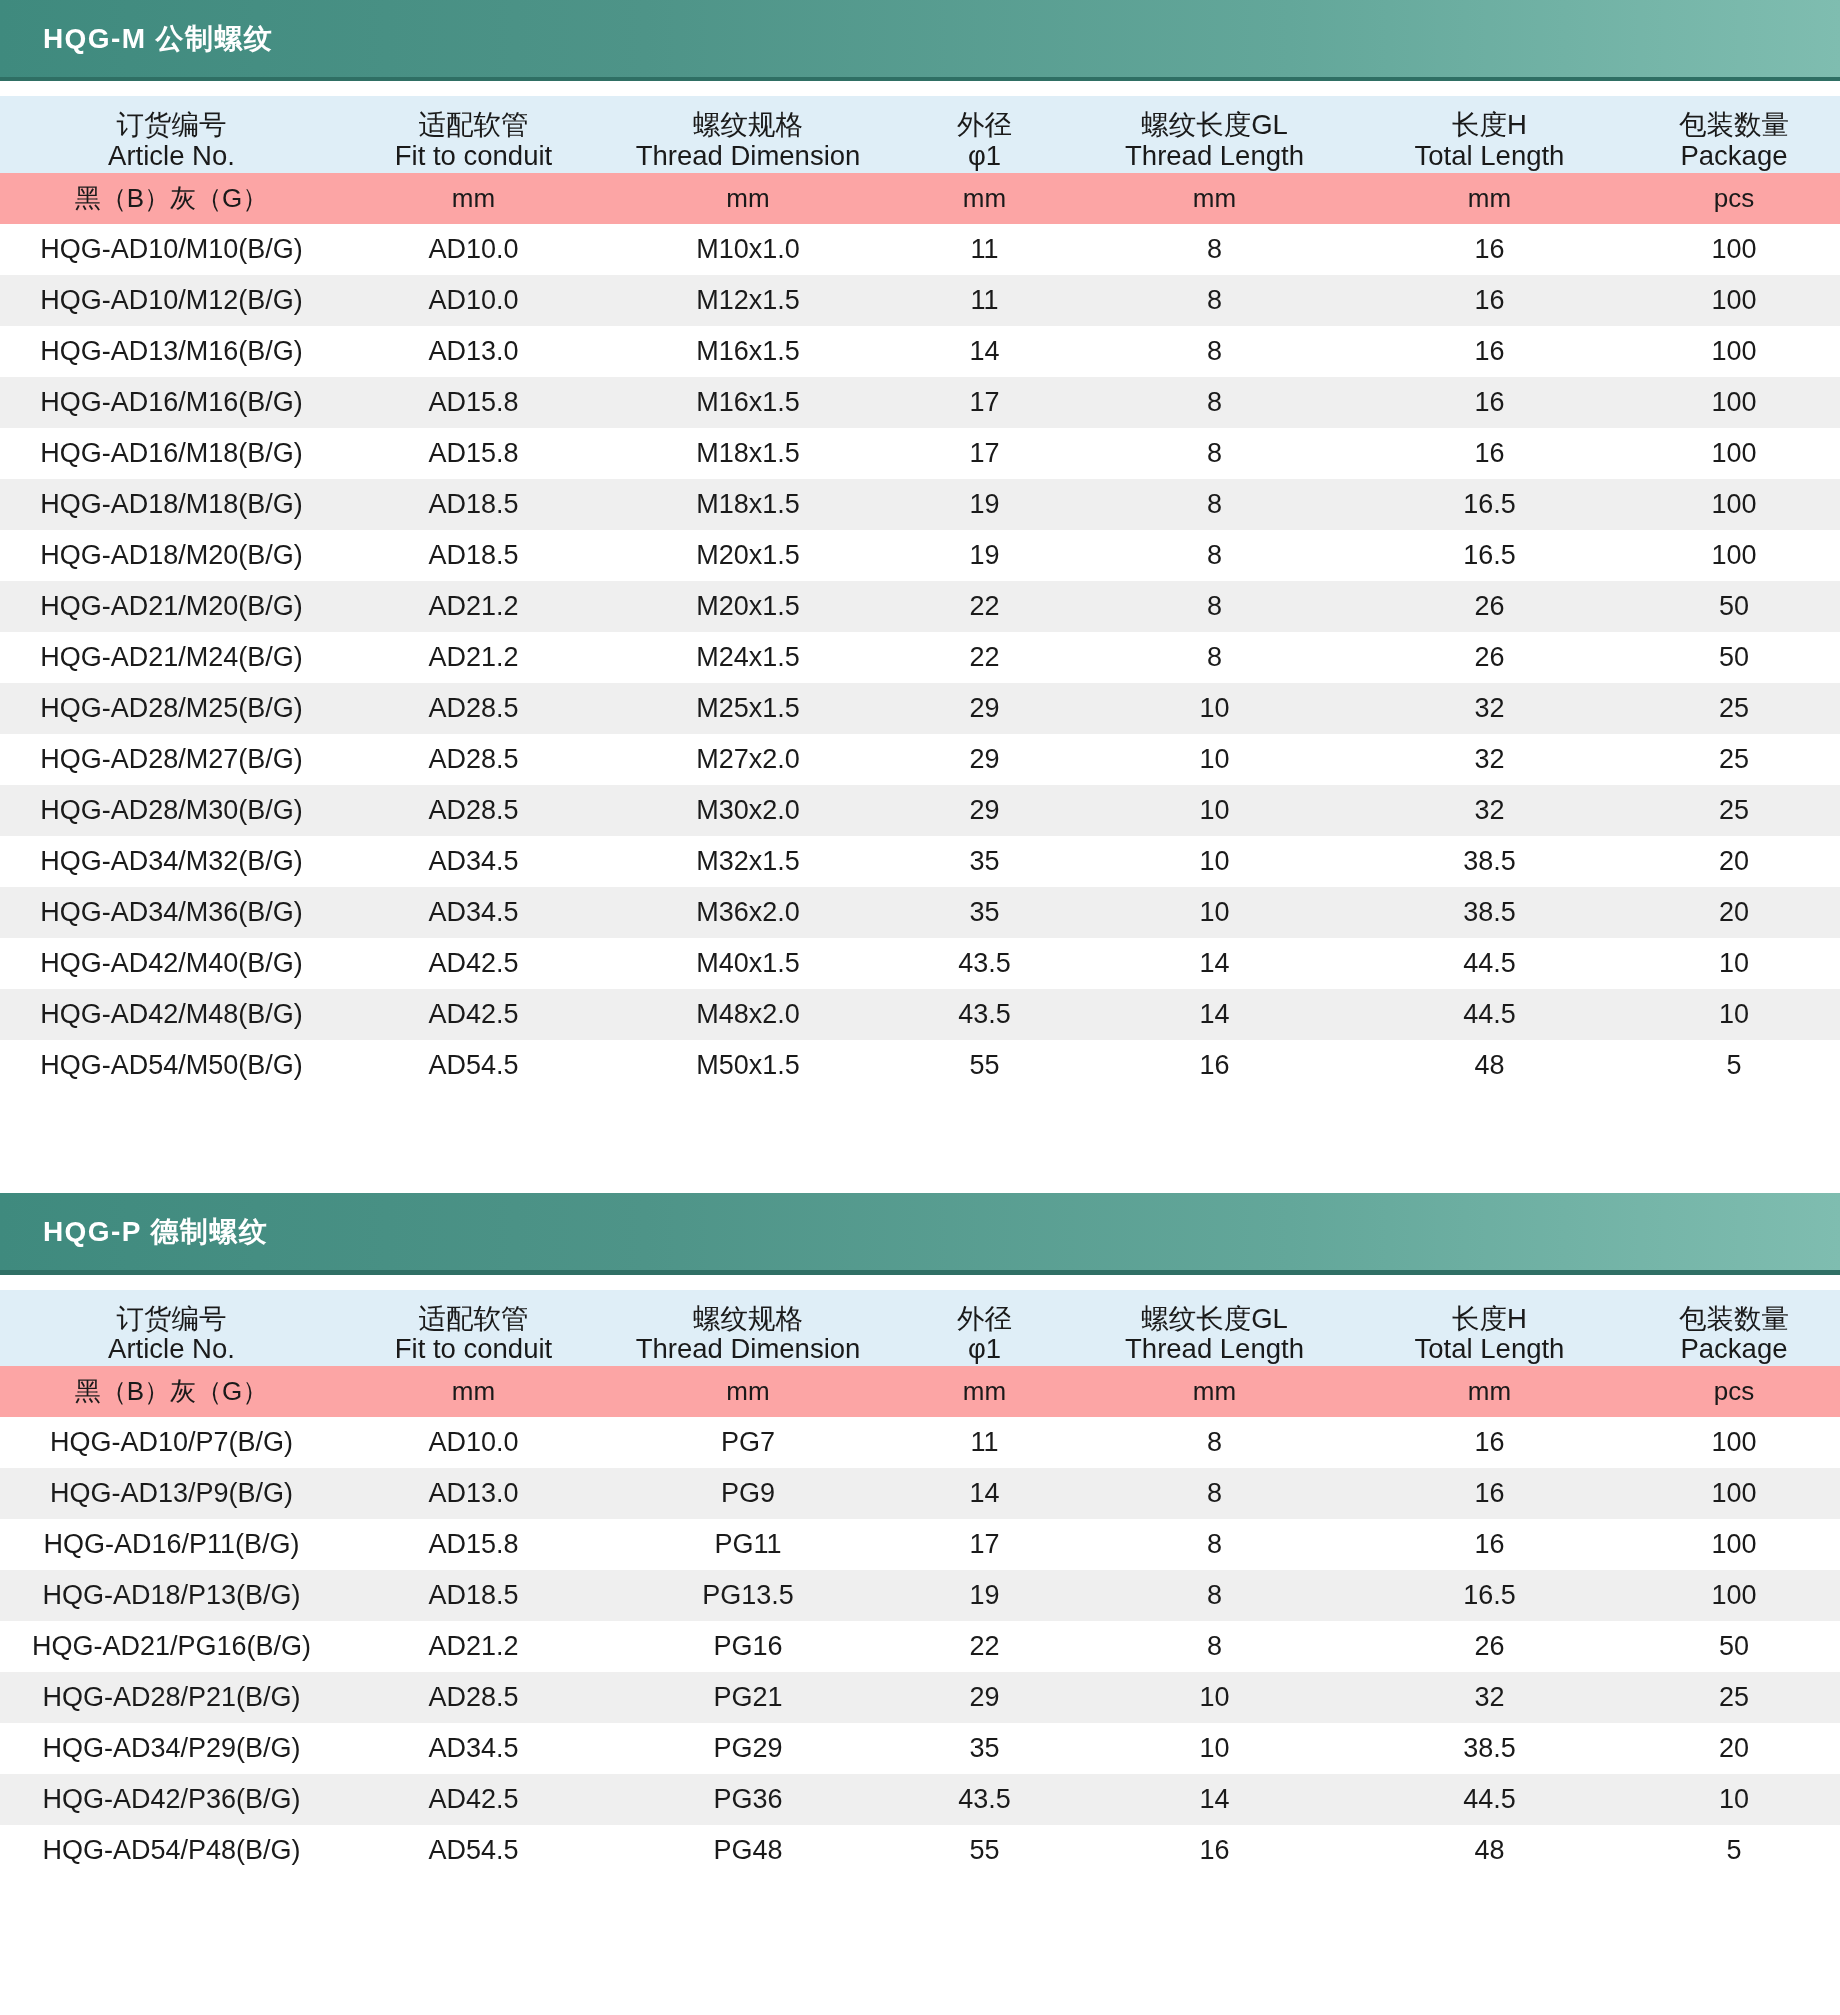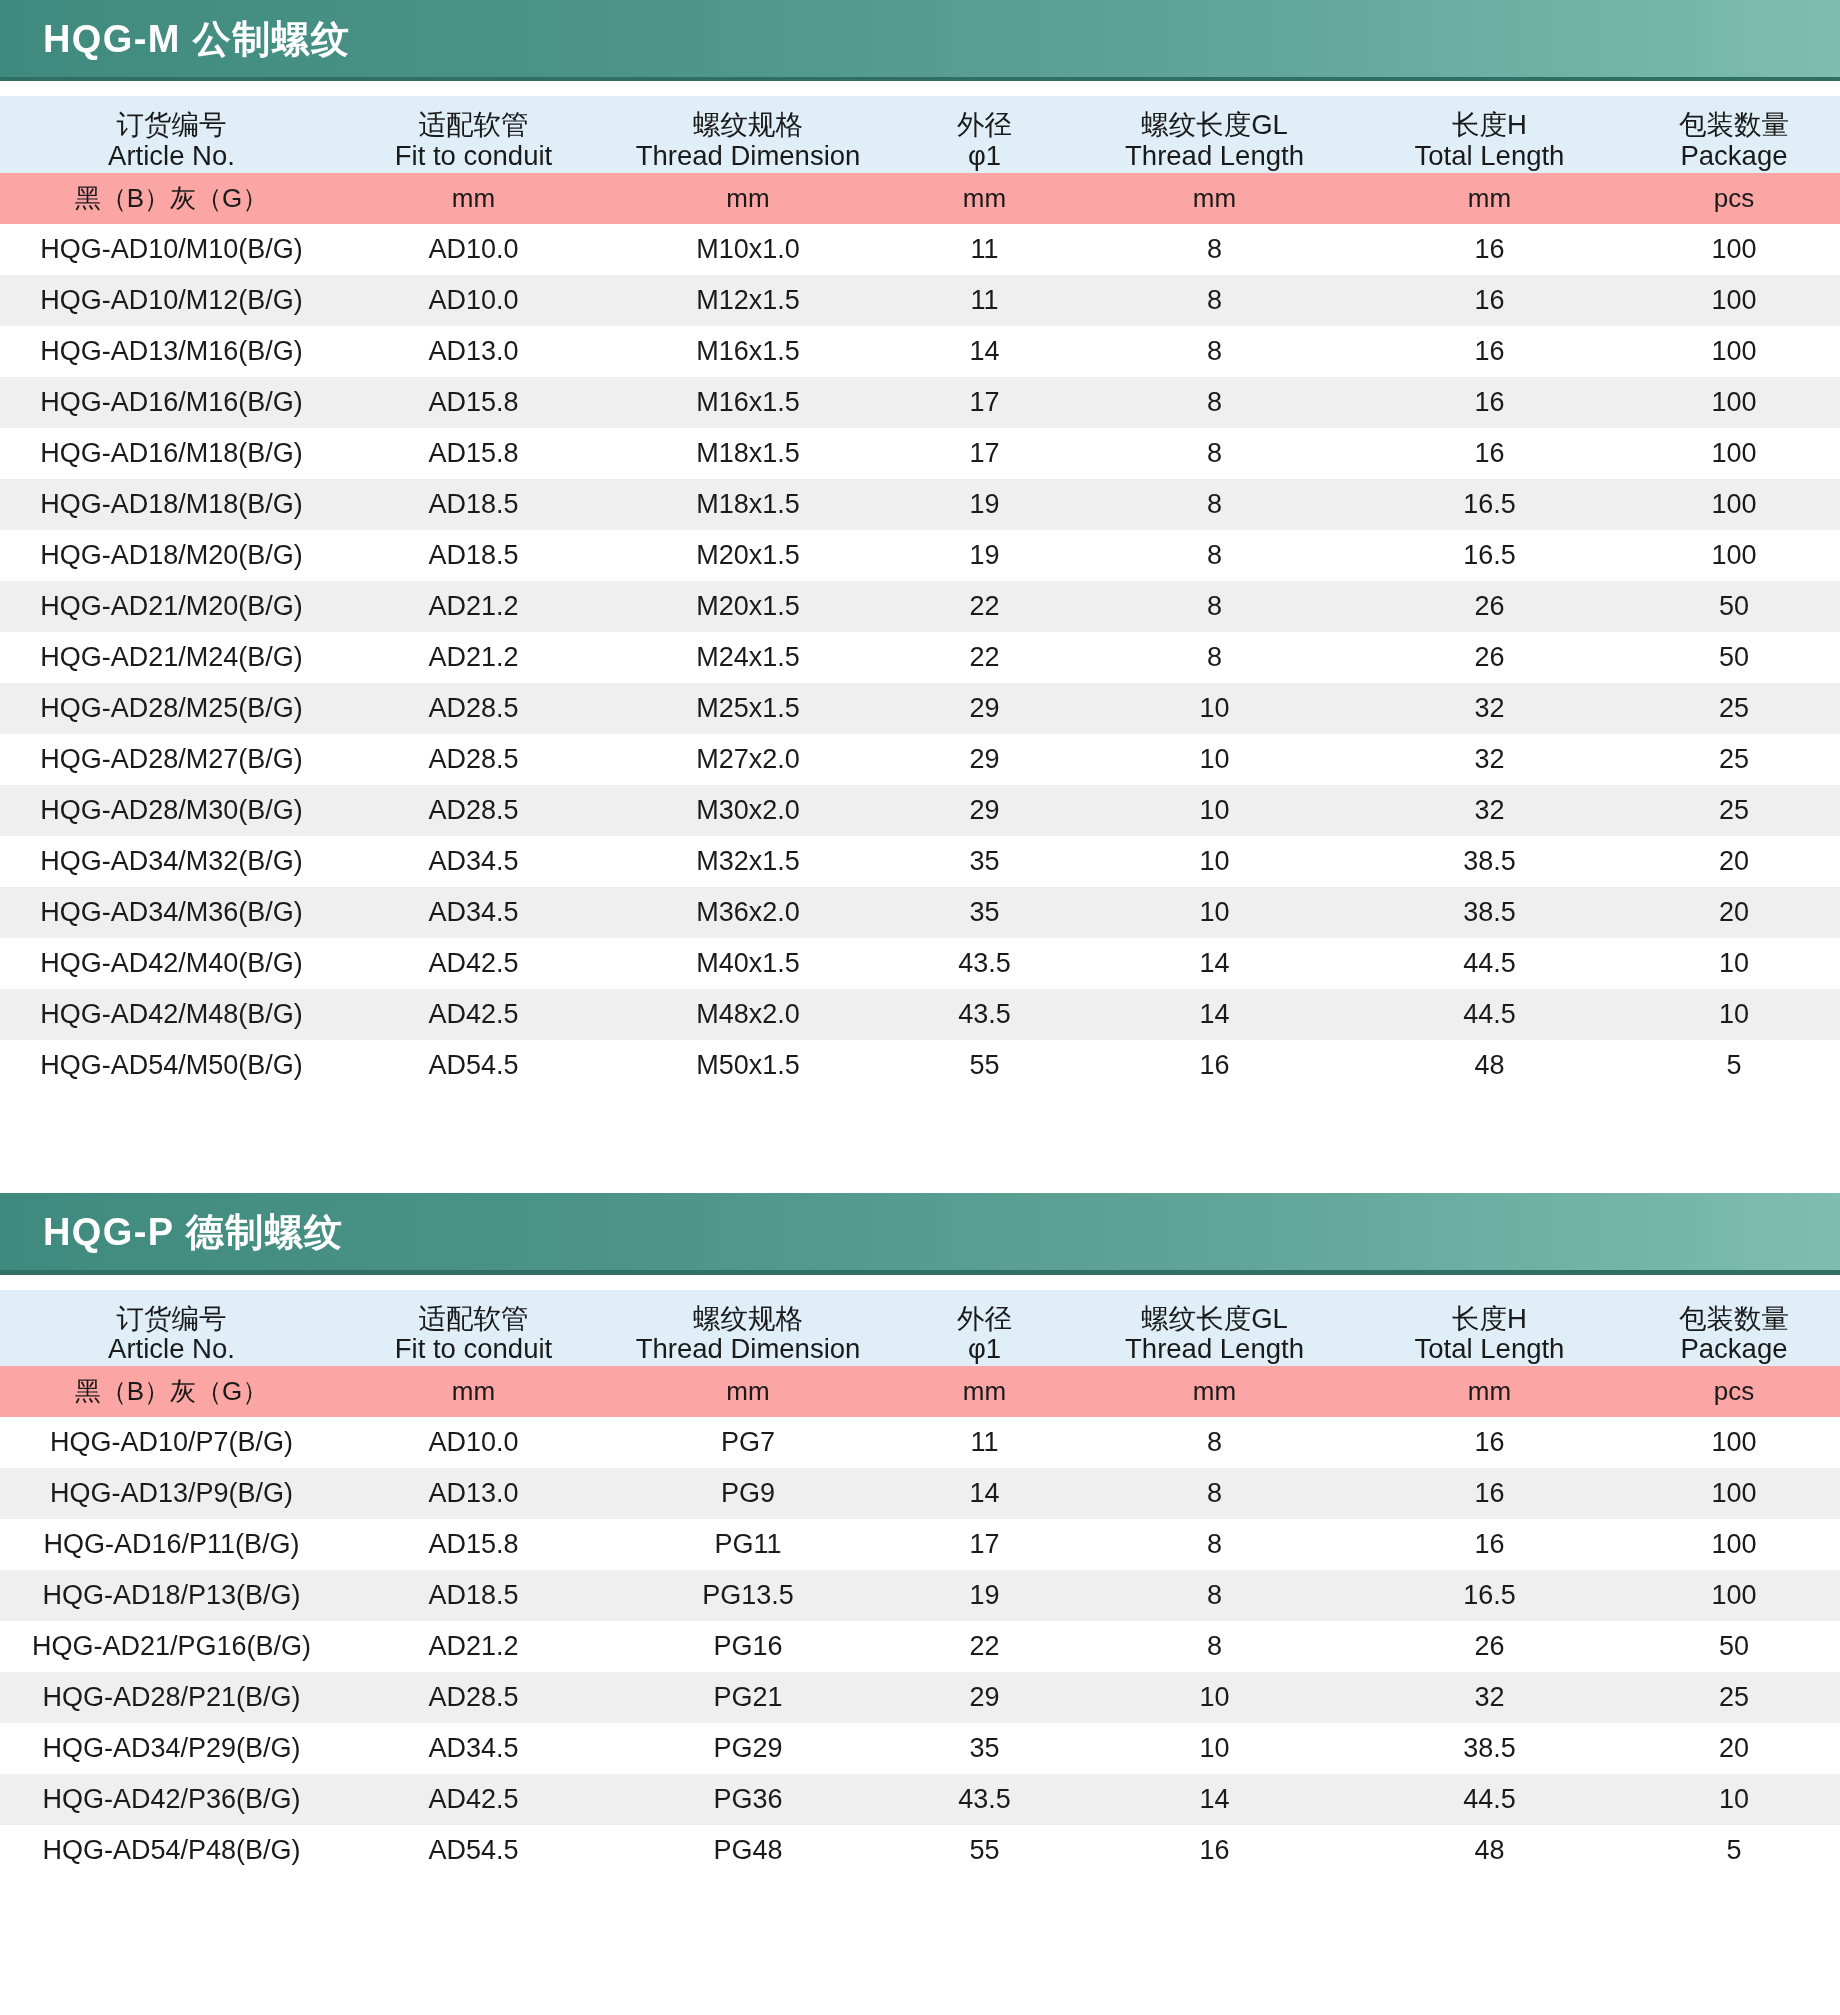--- a/index.html
+++ b/index.html
@@ -25,21 +25,21 @@
   .section-header {
     height: 77px;
     background: linear-gradient(to right, #3f8a7e 0%, #4e9488 35%, #63a79a 70%, #7fbdb0 100%);
     display: flex;
     align-items: center;
     padding-left: 43px;
     box-sizing: border-box;
   }
   .section-title {
     color: #ffffff;
-    font-size: 38px;
+    font-size: 28px;
     font-weight: bold;
     letter-spacing: 1.4px;
     line-height: 1;
     white-space: nowrap;
   }
   .header-rule {
     height: 4.1px;
     background: #2f6f64;
     width: 100%;
   }

